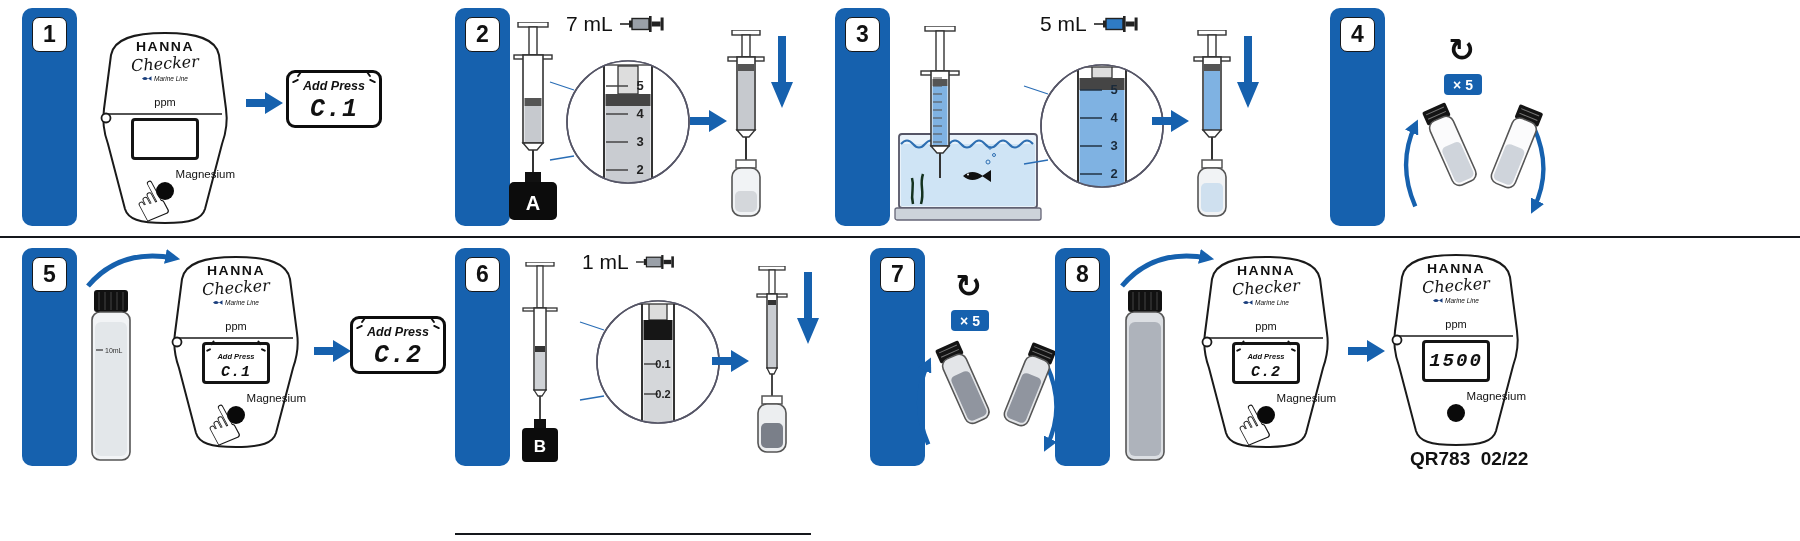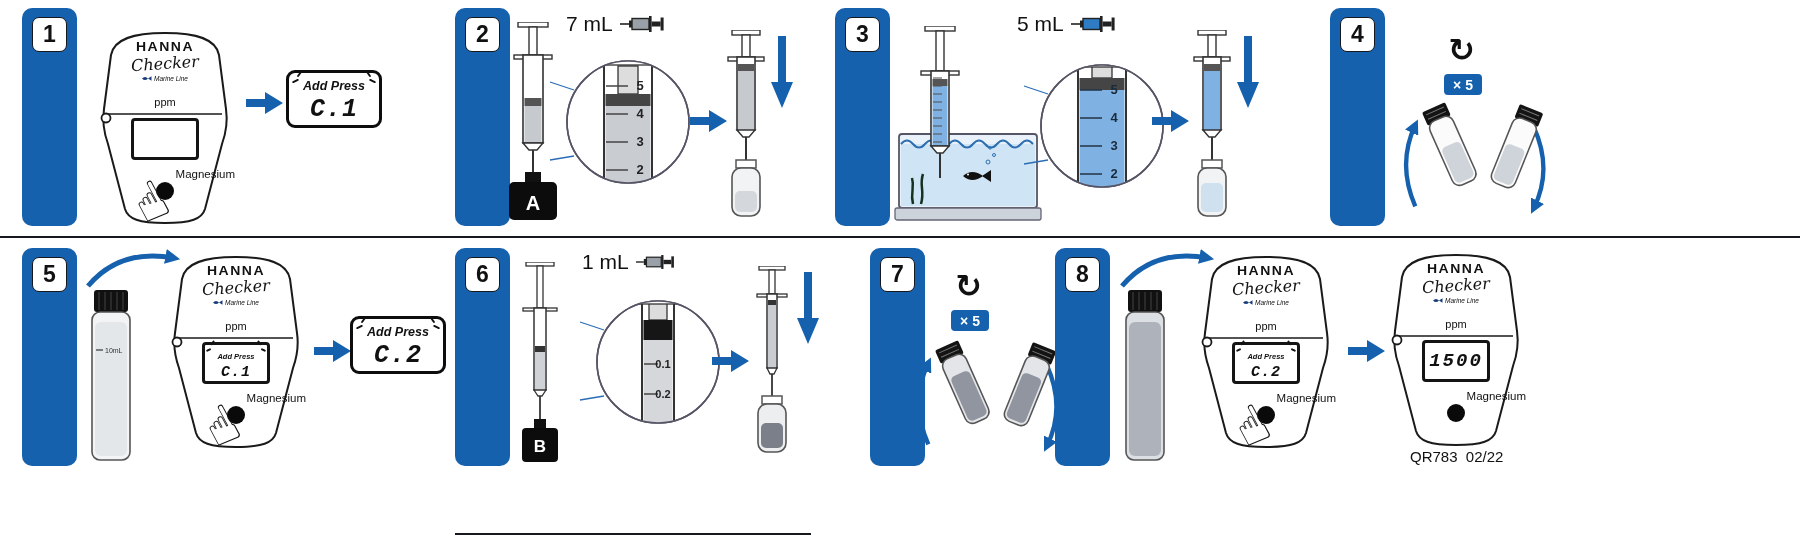--- a/index.html
+++ b/index.html
@@ -42,21 +42,21 @@
   .d-lcd .seg.lg{font-size:19px;letter-spacing:2px}
   .d-param{position:absolute;left:0;right:0;top:138px;text-align:right;font-size:11.5px}
   .d-btn{position:absolute;left:61px;top:152px;width:18px;height:18px;border-radius:50%;background:#0a0a0a}
   .hand{position:absolute;left:40px;top:146px;font-size:52px;line-height:1;transform:rotate(-28deg);
         font-family:"DejaVu Sans",sans-serif;color:#111}
   
   .vol{position:absolute;display:flex;align-items:center;gap:7px;font-size:21px}
   .x5{position:absolute;width:38px;height:21px;background:#1661ae;color:#fff;font-weight:bold;font-size:14px;
       border-radius:4px;display:flex;align-items:center;justify-content:center}
   .rot{position:absolute;font-size:32px;font-weight:bold;line-height:1;font-family:"DejaVu Sans",sans-serif}
-  .footer{position:absolute;font-size:15px;font-weight:normal;white-space:pre}
+  .footer{position:absolute;font-size:19px;font-weight:bold;white-space:pre}
   .vmark{font-size:7px}
 </style>
 </head>
 <body>
 
 <div id="canvas">
 
 <svg width="0" height="0" style="position:absolute" aria-hidden="true">
   <defs>
     <marker id="ab" viewBox="0 0 12 12" refX="7" refY="6" markerWidth="15" markerHeight="15" markerUnits="userSpaceOnUse" orient="auto">
@@ -217,21 +217,21 @@
     <rect x="28" y="45" width="38" height="4" fill="#fff" stroke="#333" stroke-width="1.4"></rect>
     <rect x="38" y="45" width="18" height="75" fill="#fff" stroke="#333" stroke-width="1.6"></rect>
     <rect x="39.5" y="60" width="15" height="59" fill="#7fb2e2"></rect>
     <rect x="39.5" y="53" width="15" height="7" fill="#555"></rect>
     <rect x="40" y="50" width="9" height="68" fill="url(#ticks8)"></rect>
     <path d="M38,120 L44,127 h6 L56,120 z" fill="#fff" stroke="#333" stroke-width="1.4"></path>
     <line x1="47" y1="127" x2="47" y2="152" stroke="#333" stroke-width="2"></line>
   </g>
 </svg>
 
-<div class="vol" style="left:1017px;top:12px">
+<div class="vol" style="left:1040px;top:12px">
   <span>5 mL</span>
   <svg width="46" height="18" viewBox="0 0 46 18">
     <line x1="0" y1="9" x2="9" y2="9" stroke="#222" stroke-width="1.6"></line>
     <rect x="9" y="5.5" width="3" height="7" fill="#222"></rect>
     <rect x="12" y="3.5" width="17" height="11" fill="#2f7bc4" stroke="#222" stroke-width="1.4"></rect>
     <rect x="29" y="1" width="2.6" height="16" fill="#222"></rect>
     <rect x="31.6" y="6.5" width="9" height="5" fill="#222"></rect>
     <rect x="40.6" y="2.5" width="3" height="13" fill="#222"></rect>
   </svg>
 </div>

